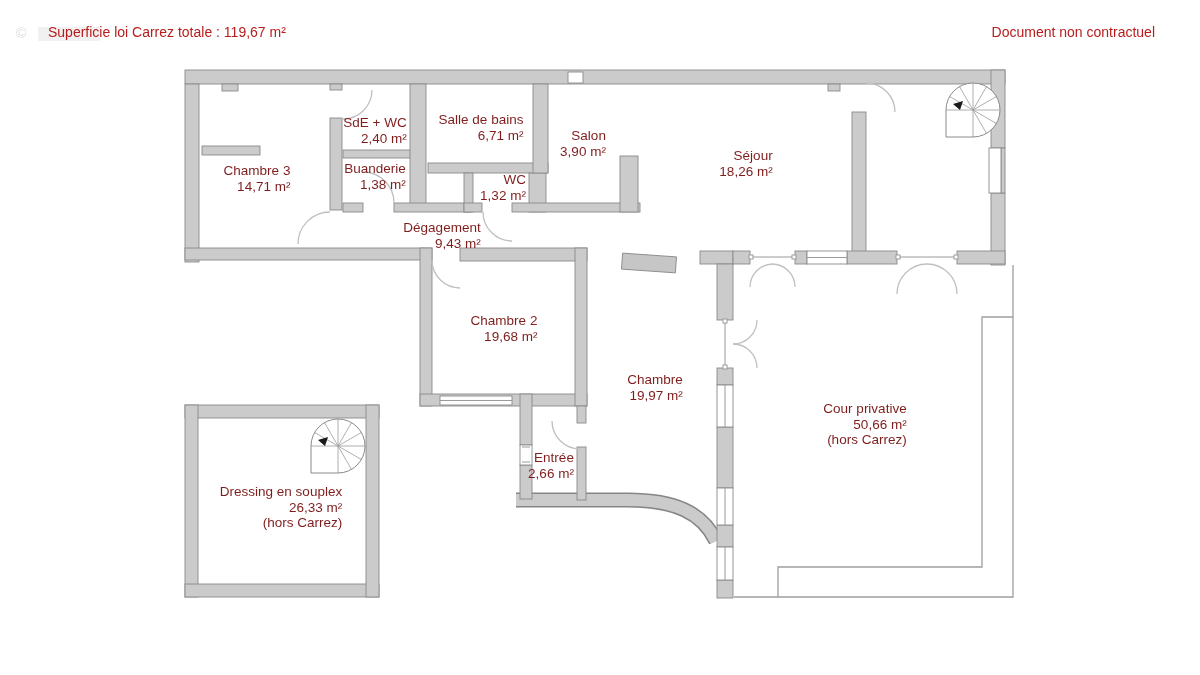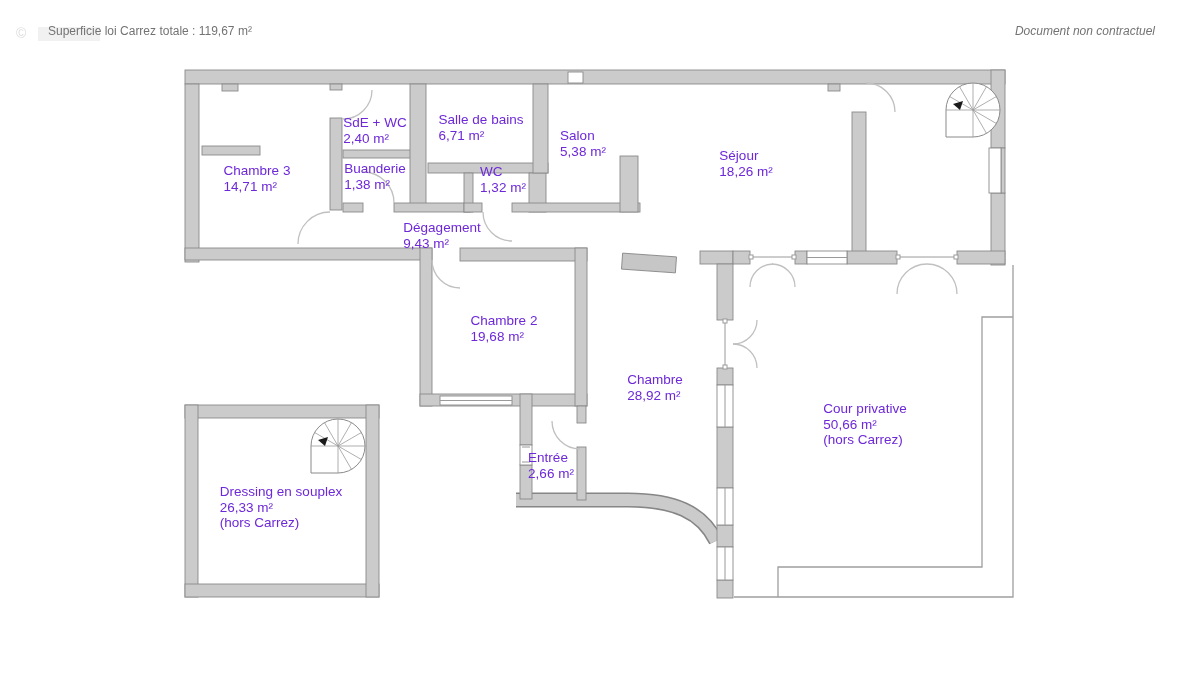--- a/index.html
+++ b/index.html
@@ -1,27 +1,27 @@
 <!DOCTYPE html>
 <html><head>
 <meta charset="utf-8">
 <style>
   html,body{margin:0;padding:0;background:#ffffff;}
   #stage{
     position:relative;width:1200px;height:675px;background:#ffffff;overflow:hidden;
     font-family:"Liberation Sans", sans-serif;color:#3f3f3f;
   }
-  .hdr{position:absolute;font-size:12px;color:#737373;white-space:nowrap;}
+  .hdr{position:absolute;font-size:14px;color:#b91c1c;white-space:nowrap;}
   #title{left:48px;top:24px;}
-  #disclaimer{right:45px;top:24px;font-style:italic;}
+  #disclaimer{right:45px;top:24px;}
   #watermark{left:16px;top:25px;font-size:14px;color:#dcdcdc;}
   #watermark-box{position:absolute;left:38px;top:27px;width:62px;height:14px;background:#f1f1f1;}
   .room-label{
-    position:absolute;transform:translateX(-50%);text-align:left;
-    font-size:13.5px;line-height:15.5px;color:#6d28d9;white-space:nowrap;
+    position:absolute;transform:translateX(-50%);text-align:right;
+    font-size:13.5px;line-height:15.5px;color:#7f1d1d;white-space:nowrap;
   }
   svg{position:absolute;left:0;top:0;}
 </style>
 </head>
 <body>
 
 <div id="stage">
 
   <span id="watermark" class="hdr">©</span>
   <div id="watermark-box"></div>
@@ -192,43 +192,43 @@
       <div>2,40 m²</div>
   </div>
   <div class="room-label" style="left:375px;top:161px">
     <div>Buanderie</div>
       <div>1,38 m²</div>
   </div>
   <div class="room-label" style="left:481px;top:112px">
     <div>Salle de bains</div>
       <div>6,71 m²</div>
   </div>
-  <div class="room-label" style="left:503px;top:164px">
+  <div class="room-label" style="left:503px;top:172px">
     <div>WC</div>
       <div>1,32 m²</div>
   </div>
   <div class="room-label" style="left:583px;top:128px">
     <div>Salon</div>
-      <div>5,38 m²</div>
+      <div>3,90 m²</div>
   </div>
   <div class="room-label" style="left:442px;top:220px">
     <div>Dégagement</div>
       <div>9,43 m²</div>
   </div>
   <div class="room-label" style="left:746px;top:148px">
     <div>Séjour</div>
       <div>18,26 m²</div>
   </div>
   <div class="room-label" style="left:504px;top:313px">
     <div>Chambre 2</div>
       <div>19,68 m²</div>
   </div>
   <div class="room-label" style="left:655px;top:372px">
     <div>Chambre</div>
-      <div>28,92 m²</div>
+      <div>19,97 m²</div>
   </div>
   <div class="room-label" style="left:551px;top:450px">
     <div>Entrée</div>
       <div>2,66 m²</div>
   </div>
   <div class="room-label" style="left:865px;top:401px">
     <div>Cour privative</div>
       <div>50,66 m²</div>
       <div>(hors Carrez)</div>
   </div>

